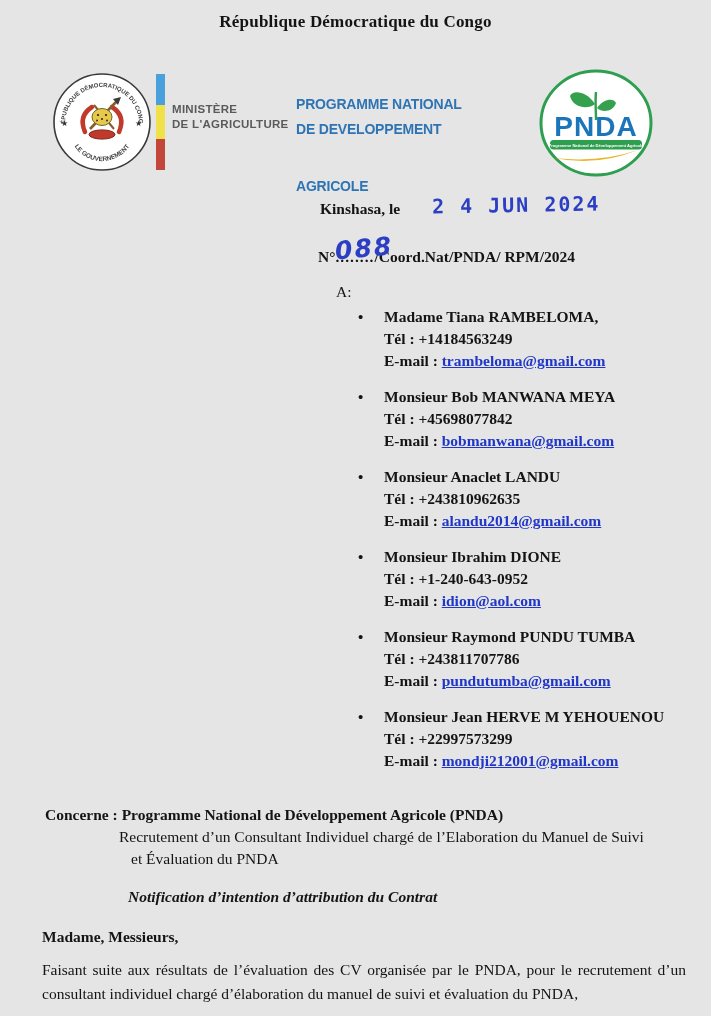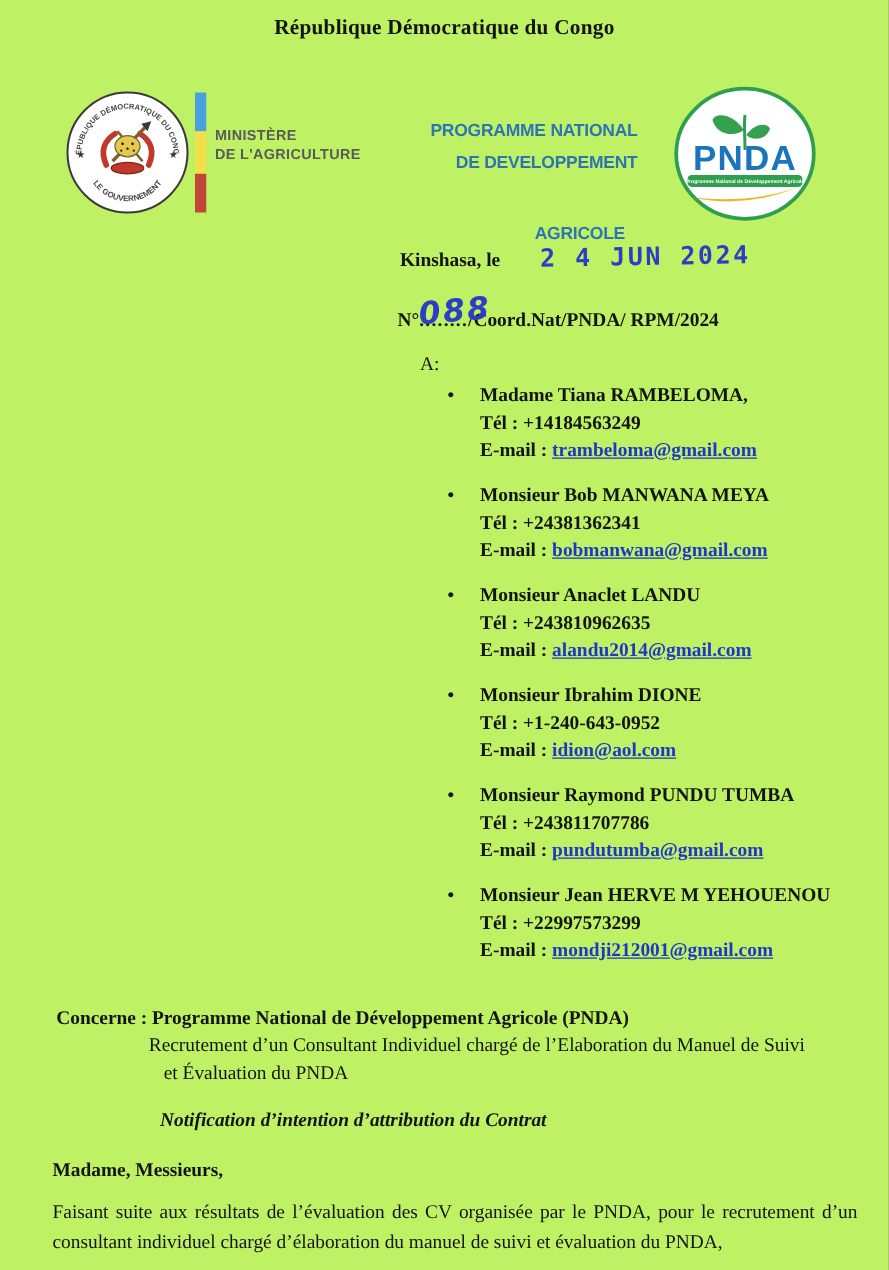--- a/index.html
+++ b/index.html
@@ -1,33 +1,33 @@
 <!DOCTYPE html>
 <html><head>
 <meta charset="utf-8">
 <style>
   html,body{margin:0;padding:0;background:#888;}
   .page{
-    position:relative;width:711px;height:1016px;margin:0 auto;background:#bef264;
+    position:relative;width:711px;height:1016px;margin:0 auto;background:#e5e5e5;
     font-family:"Liberation Serif",serif;color:#141414;overflow:hidden;
   }
   .doc-title{position:absolute;top:12px;left:0;right:0;text-align:center;
     font-size:17px;font-weight:bold;letter-spacing:.2px;}
   
   .seal-group{position:absolute;left:52px;top:72px;display:flex;align-items:flex-start;}
   .flag-bar{width:9px;height:96px;margin:2px 7px 0 4px;display:flex;flex-direction:column;}
   .flag-bar .b{flex:0 0 31px;background:#4a9fdd;}
   .flag-bar .y{flex:0 0 34px;background:#f0e04a;}
   .flag-bar .r{flex:0 0 31px;background:#c2473a;}
   .ministry{font-family:"Liberation Sans",sans-serif;font-weight:bold;color:#5a5a5a;
     font-size:11.5px;line-height:1.3;margin-top:30px;letter-spacing:.3px;white-space:nowrap;}
   .coordinator{position:absolute;left:40px;top:168px;font-family:"DejaVu Serif",serif;
     font-style:italic;font-weight:bold;font-size:22px;letter-spacing:1px;}
   
-  .program{position:absolute;left:296px;top:92px;width:214px;text-align:right;
+  .program{position:absolute;left:296px;top:92px;width:214px;
     font-family:"Liberation Sans",sans-serif;font-weight:bold;font-size:14px;
     line-height:25px;letter-spacing:-.2px;}
   .program .l3{padding-right:10px;margin-top:32px;}
   
   .pnda-logo{position:absolute;left:538px;top:68px;}
   
   .dateline{position:absolute;left:320px;top:200px;font-size:15.5px;font-weight:bold;}
   .stamp{position:absolute;left:112px;top:-7px;font-family:"DejaVu Sans Mono",monospace;
     font-weight:bold;font-size:20px;letter-spacing:2px;transform:rotate(-1deg);white-space:nowrap;}
   
@@ -141,21 +141,21 @@
         <div>Madame Tiana RAMBELOMA,</div>
         <div>Tél : +14184563249</div>
         <div><span>E-mail : </span><a href="#" class="email-link" style="color:#2036c8;">trambeloma@gmail.com</a></div>
       </div>
     </div>
 
     <div class="recipient">
       <div class="bullet">•</div>
       <div class="r-body">
         <div>Monsieur Bob MANWANA MEYA</div>
-        <div>Tél : +24381362341</div>
+        <div>Tél : +45698077842</div>
         <div><span>E-mail : </span><a href="#" class="email-link" style="color:#2036c8;">bobmanwana@gmail.com</a></div>
       </div>
     </div>
 
     <div class="recipient">
       <div class="bullet">•</div>
       <div class="r-body">
         <div>Monsieur Anaclet LANDU</div>
         <div>Tél : +243810962635</div>
         <div><span>E-mail : </span><a href="#" class="email-link" style="color:#2036c8;">alandu2014@gmail.com</a></div>

